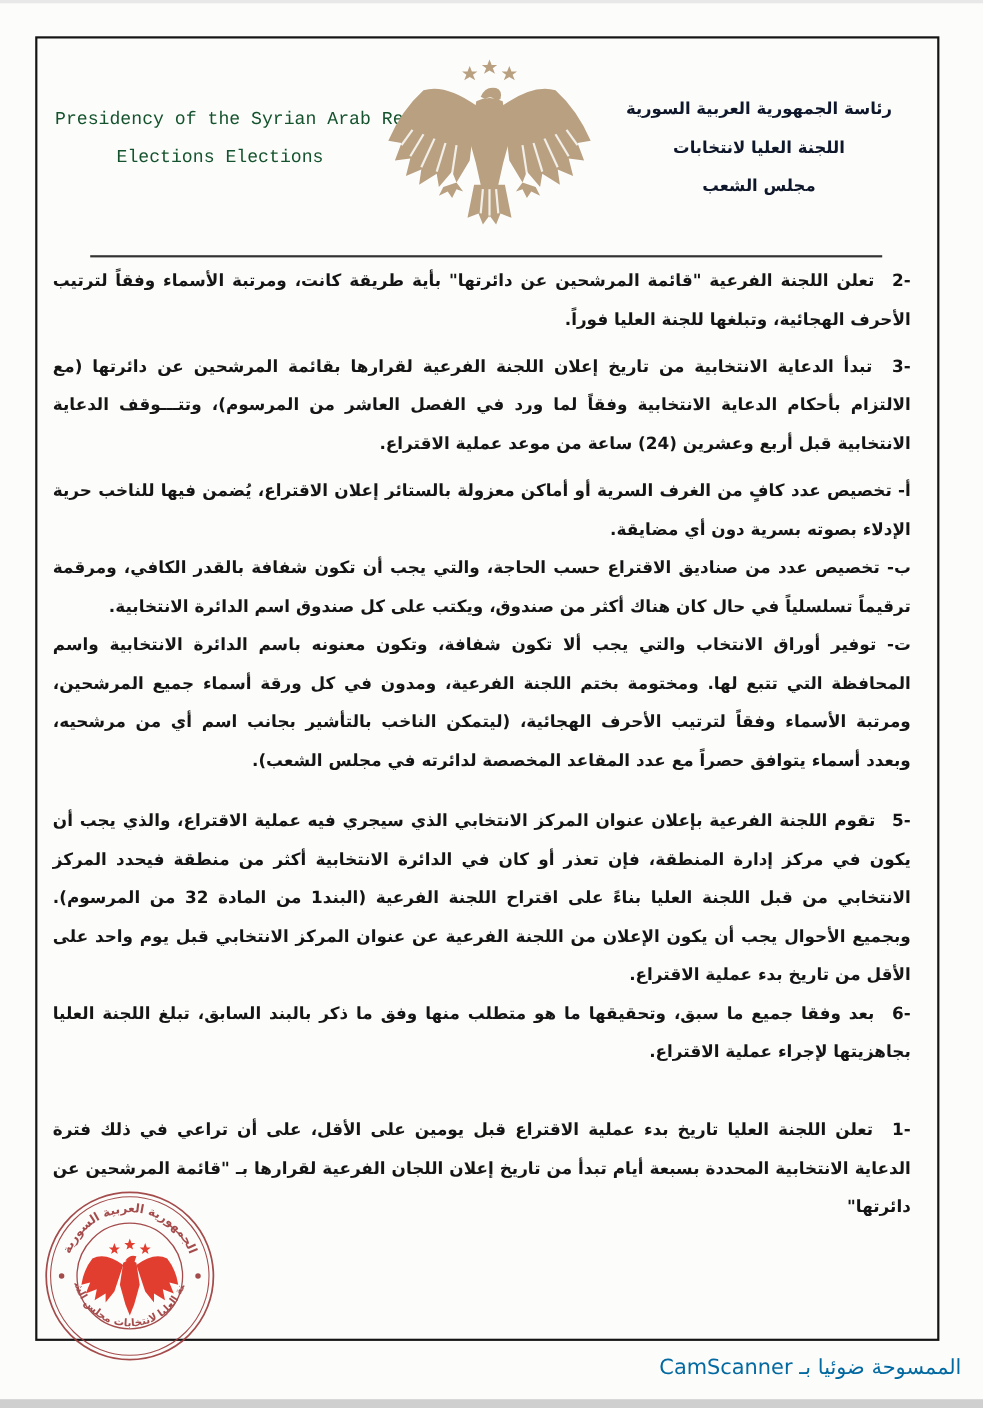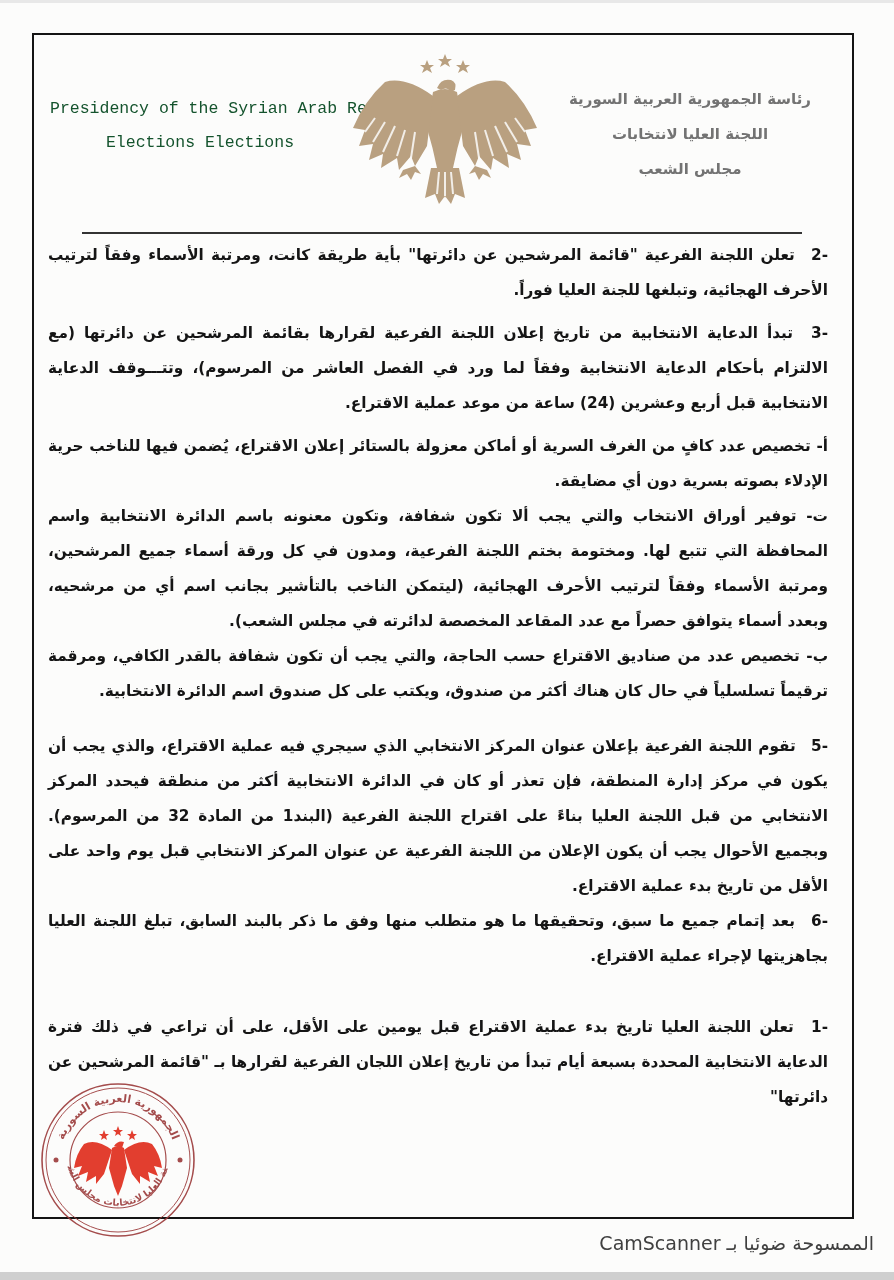--- a/index.html
+++ b/index.html
@@ -15,21 +15,21 @@
   }
   .header-en {
     position:absolute; left:50px; top:92px; width:300px;
     font-family:Liberation Mono, monospace; font-size:16.5px; line-height:34px;
     text-align:center; color:#14532d;
   }
   .header-en div { white-space:nowrap; }
   .header-ar {
     position:absolute; left:560px; top:82px; width:260px;
     direction:rtl; text-align:center; font-family:"DejaVu Sans", sans-serif;
-    font-size:15px; line-height:35px; font-weight:bold; color:#737373;
+    font-size:15px; line-height:35px; font-weight:bold; color:#0f172a;
   }
   .eagle {
     position:absolute; left:345px; top:48px; width:200px; height:160px;
   }
   .header-rule {
     position:absolute; left:82px; top:232px; width:720px; height:2px; background:#333;
   }
   .body-text {
     position:absolute; left:48px; top:238px; width:780px;
     direction:rtl; text-align:justify;
@@ -41,21 +41,21 @@
   .sub { padding-right:0px; }
   .gap-sm { height:8px; }
   .gap-md { height:16px; }
   .gap-lg { height:20px; }
   .section-title { margin:0; padding-right:0; }
   .stamp {
     position:absolute; left:38px; top:1080px; width:160px; height:160px; opacity:0.9;
   }
   .footer {
     position:absolute; right:20px; top:1232px;
-    font-family:"DejaVu Sans", sans-serif; font-size:19px; color:#404040; white-space:nowrap;
+    font-family:"DejaVu Sans", sans-serif; font-size:19px; color:#0369a1; white-space:nowrap;
     direction:ltr;
   }
   .footer .ar { direction:rtl; unicode-bidi:embed; }
   .bottom-bar {
     position:absolute; left:0; top:1272px; width:894px; height:8px; background:#cfcfcf;
   }
   .top-bar {
     position:absolute; left:0; top:0; width:894px; height:3px; background:#e8e8e8;
   }
 </style>
@@ -127,37 +127,37 @@
     <span class="num">-3</span>
     <span>تبدأ الدعاية الانتخابية من تاريخ إعلان اللجنة الفرعية لقرارها بقائمة المرشحين عن دائرتها (مع الالتزام بأحكام الدعاية الانتخابية وفقاً لما ورد في الفصل العاشر من المرسوم)، وتتـــوقف الدعاية الانتخابية قبل أربع وعشرين (24) ساعة من موعد عملية الاقتراع.</span>
   </p>
   <div class="gap-sm"></div>
 
   <p class="para sub">
     <span>أ-</span>
     <span>تخصيص عدد كافٍ من الغرف السرية أو أماكن معزولة بالستائر إعلان الاقتراع، يُضمن فيها للناخب حرية الإدلاء بصوته بسرية دون أي مضايقة.</span>
   </p>
   <p class="para sub">
+    <span>ب-</span>
+    <span>تخصيص عدد من صناديق الاقتراع حسب الحاجة، والتي يجب أن تكون شفافة بالقدر الكافي، ومرقمة ترقيماً تسلسلياً في حال كان هناك أكثر من صندوق، ويكتب على كل صندوق اسم الدائرة الانتخابية.</span>
+  </p>
+  <p class="para sub">
     <span>ت-</span>
     <span>توفير أوراق الانتخاب والتي يجب ألا تكون شفافة، وتكون معنونه باسم الدائرة الانتخابية واسم المحافظة التي تتبع لها. ومختومة بختم اللجنة الفرعية، ومدون في كل ورقة أسماء جميع المرشحين، ومرتبة الأسماء وفقاً لترتيب الأحرف الهجائية، (ليتمكن الناخب بالتأشير بجانب اسم أي من مرشحيه، وبعدد أسماء يتوافق حصراً مع عدد المقاعد المخصصة لدائرته في مجلس الشعب).</span>
-  </p>
-  <p class="para sub">
-    <span>ب-</span>
-    <span>تخصيص عدد من صناديق الاقتراع حسب الحاجة، والتي يجب أن تكون شفافة بالقدر الكافي، ومرقمة ترقيماً تسلسلياً في حال كان هناك أكثر من صندوق، ويكتب على كل صندوق اسم الدائرة الانتخابية.</span>
   </p>
   <div class="gap-lg"></div>
 
   <p class="para">
     <span class="num">-5</span>
     <span>تقوم اللجنة الفرعية بإعلان عنوان المركز الانتخابي الذي سيجري فيه عملية الاقتراع، والذي يجب أن يكون في مركز إدارة المنطقة، فإن تعذر أو كان في الدائرة الانتخابية أكثر من منطقة فيحدد المركز الانتخابي من قبل اللجنة العليا بناءً على اقتراح اللجنة الفرعية (البند1 من المادة 32 من المرسوم). وبجميع الأحوال يجب أن يكون الإعلان من اللجنة الفرعية عن عنوان المركز الانتخابي قبل يوم واحد على الأقل من تاريخ بدء عملية الاقتراع.</span>
   </p>
 
   <p class="para">
     <span class="num">-6</span>
-    <span>بعد إتمام جميع ما سبق، وتحقيقها ما هو متطلب منها وفق ما ذكر بالبند السابق، تبلغ اللجنة العليا بجاهزيتها لإجراء عملية الاقتراع.</span>
+    <span>بعد وفقا جميع ما سبق، وتحقيقها ما هو متطلب منها وفق ما ذكر بالبند السابق، تبلغ اللجنة العليا بجاهزيتها لإجراء عملية الاقتراع.</span>
   </p>
   <div class="gap-lg"></div>
 
   <div class="gap-md"></div>
 
   <p class="para">
     <span class="num">-1</span>
     <span>تعلن اللجنة العليا تاريخ بدء عملية الاقتراع قبل يومين على الأقل، على أن تراعي في ذلك فترة الدعاية الانتخابية المحددة بسبعة أيام تبدأ من تاريخ إعلان اللجان الفرعية لقرارها بـ "قائمة المرشحين عن دائرتها"</span>
   </p>
 </div>

